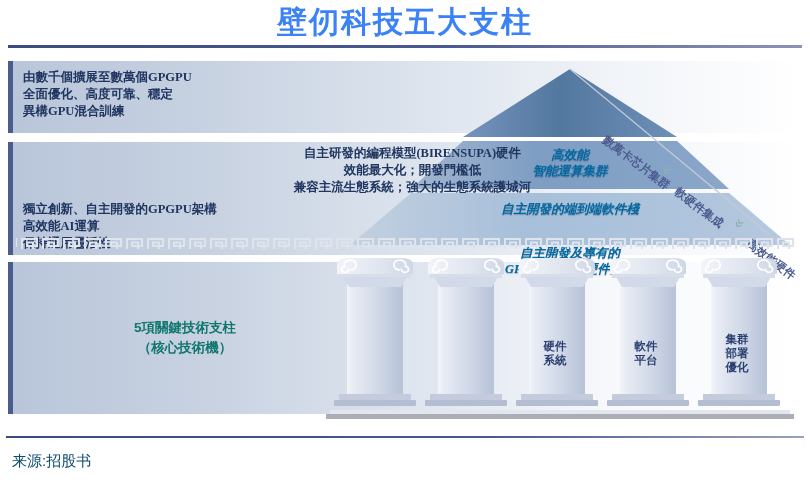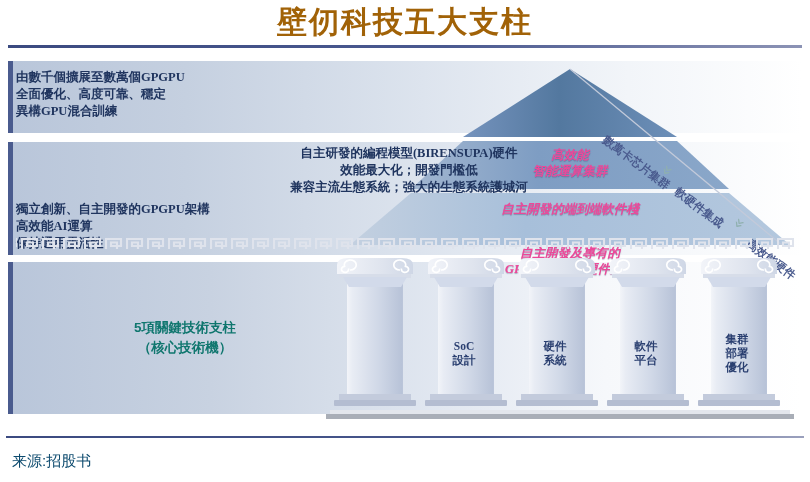--- a/index.html
+++ b/index.html
@@ -18,21 +18,21 @@
   
   #title {
     position: absolute;
     left: 0; top: 2px;
     width: 810px;
     text-align: center;
     font-family: "Liberation Sans", sans-serif;
     font-weight: bold;
     font-size: 30px;
     letter-spacing: 2px;
-    color: #a16207;
+    color: #3b82f6;
   }
   #title-rule {
     position: absolute;
     left: 8px; top: 45px;
     width: 794px; height: 3px;
     background: linear-gradient(to right, #3b4a80 0%, #4a5990 55%, #8c93b5 100%);
   }
 
   
   #upper {
@@ -41,21 +41,21 @@
     width: 810px; height: 185px;
   }
 
   .text-row {
     position: absolute;
     left: 8px;
     width: 794px;
     background: linear-gradient(to right, #b9c6da 0%, #c5d0e0 22%, #dde4ee 52%, #f2f5f9 78%, #ffffff 100%);
     box-sizing: border-box;
     border-left: 5px solid #4a5b8e;
-    padding-left: 3px;
+    padding-left: 10px;
     overflow: hidden;
   }
   .text-row .line {
     color: #20355f;
     font-family: "Liberation Serif", serif;
     font-weight: bold;
     font-size: 12.5px;
     line-height: 17px;
     white-space: nowrap;
     position: relative;
@@ -71,21 +71,21 @@
     left: 0; top: 55px;
     width: 810px; height: 190px;
     z-index: 3;
     pointer-events: none;
   }
   .tier-label {
     position: absolute;
     font-family: "Liberation Serif", serif;
     font-style: italic;
     font-weight: bold;
-    color: #ec4899;
+    color: #0369a1;
     text-align: center;
     font-size: 12.5px;
     line-height: 16px;
     z-index: 5;
     text-shadow: 0 1px 1px rgba(40,60,100,.35);
   }
   #tier-label-0 { left: 470px; top: 92px; width: 200px; }
   #tier-label-1 { left: 420px; top: 146px; width: 300px; }
   #tier-label-2 { left: 420px; top: 190px; width: 300px; }
 
@@ -321,24 +321,20 @@
       <path d="M711,45 L711,160 L704,160 L704,168 L774,168 L774,160 L767,160 L767,45 Z" fill="url(#shaft)"></path>
       <use href="#capital-unit" x="701" y="22"></use>
       <rect x="703" y="158" width="72" height="6" fill="#c3cbdc"></rect>
       <rect x="698" y="164" width="82" height="6" rx="1" fill="#b4bdd1"></rect>
     </g>
 
     <rect x="330" y="174" width="460" height="4" fill="#e3e6ec"></rect>
     <rect x="326" y="178" width="468" height="5" fill="#a9aeb7"></rect>
   </svg>
 
-  <div class="pillar-label" style="left:429px; top:103px;">
-    <div>SoC</div>
-    <div>設計</div>
-  </div>
   <div class="pillar-label" style="left:520px; top:103px;">
     <div>硬件</div>
     <div>系統</div>
   </div>
   <div class="pillar-label" style="left:702px; top:96px;">
     <div>集群</div>
     <div>部署</div>
     <div>優化</div>
   </div>
   <div class="pillar-label" style="left:611px; top:103px;">

